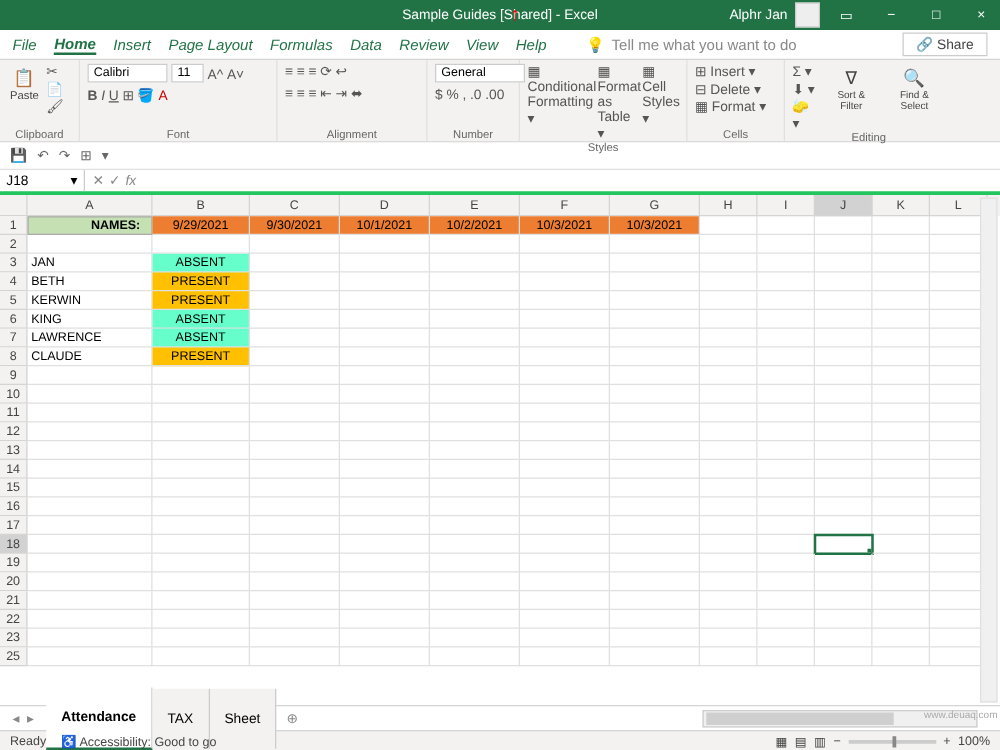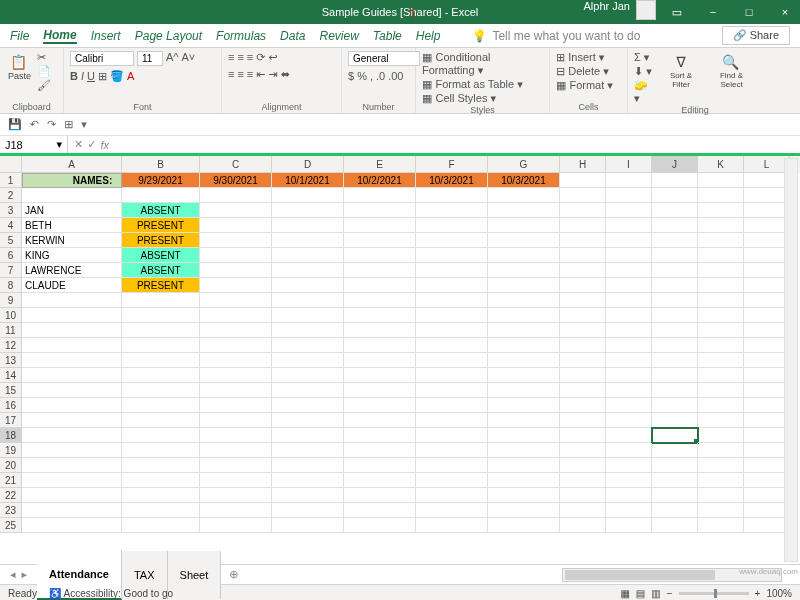--- a/index.html
+++ b/index.html
@@ -1,42 +1,42 @@
 <!DOCTYPE html>
 <html><head>
 <meta charset="utf-8">
 <style>
 * { margin: 0; padding: 0; box-sizing: border-box; font-family: 'Segoe UI', Tahoma, sans-serif; }
 body { background: #fff; width: 800px; height: 600px; overflow: hidden; position: relative; }
 
 
 .titlebar { height: 24px; background: #217346; display: flex; align-items: center; color: #fff; font-size: 11px; position: relative; }
 .title-text { position: absolute; left: 50%; transform: translateX(-50%); }
-.title-right { position: absolute; right: 0; display: flex; gap: 6px; }
+.title-right { position: absolute; right: 0; display: flex; align-items: center; gap: 6px; }
 .user-name { font-size: 11px; }
 .avatar { width: 20px; height: 20px; background: #eee; border: 1px solid #ccc; }
 .win-btn { width: 30px; height: 24px; display: flex; align-items: center; justify-content: center; }
 .arrow-up { position: absolute; left: 408px; top: 4px; color: #f00; font-size: 16px; font-weight: bold; }
 
 
 .tabs { height: 24px; background: #fff; display: flex; align-items: center; gap: 14px; padding: 0 10px; font-size: 12px; color: #217346; border-bottom: 1px solid #d4d4d4; }
 .tab { cursor: pointer; font-style: italic; }
 .tab.active { border-bottom: 2px solid #217346; color: #217346; font-weight: 600; }
 .tell-me { margin-left: 18px; color: #888; display: flex; align-items: center; gap: 5px; }
 .share-btn { margin-left: auto; border: 1px solid #ccc; padding: 2px 10px; font-size: 11px; color: #444; }
 
 
 .ribbon { height: 66px; background: #f3f2f1; border-bottom: 1px solid #d4d4d4; display: flex; }
 .rgroup { border-right: 1px solid #e0e0e0; display: flex; flex-direction: column; justify-content: space-between; padding: 3px 6px 1px; }
 .rgroup-label { font-size: 9px; color: #666; text-align: center; }
 .rgroup-body { display: flex; gap: 4px; align-items: flex-start; flex: 1; }
 .rbtn { display: flex; flex-direction: column; align-items: center; font-size: 9px; color: #444; cursor: pointer; padding: 2px; }
 .rbtn-ico { width: 18px; height: 18px; display: flex; align-items: center; justify-content: center; font-size: 14px; }
 .rstack { display: flex; flex-direction: column; gap: 1px; font-size: 10px; color: #444; }
-.rrow { display: flex; gap: 3px; align-items: flex-start; }
+.rrow { display: flex; gap: 3px; align-items: flex-end; }
 .font-name { border: 1px solid #ccc; background: #fff; padding: 1px 4px; font-size: 10px; width: 64px; }
 .font-size { border: 1px solid #ccc; background: #fff; padding: 1px 4px; font-size: 10px; width: 26px; }
 .nfmt { border: 1px solid #ccc; background: #fff; padding: 1px 4px; font-size: 10px; width: 72px; }
 .mini { font-size: 11px; color: #555; cursor: pointer; }
 
 
 .qat { height: 22px; background: #fff; border-bottom: 1px solid #e0e0e0; display: flex; align-items: center; gap: 8px; padding: 0 8px; font-size: 11px; color: #666; }
 
 
 .fbar { height: 20px; display: flex; border-bottom: 3px solid #22c55e; }
@@ -111,21 +111,21 @@
 </div>
 
 <div class="tabs">
   <span class="tab">File</span>
   <span class="tab active">Home</span>
   <span class="tab">Insert</span>
   <span class="tab">Page Layout</span>
   <span class="tab">Formulas</span>
   <span class="tab">Data</span>
   <span class="tab">Review</span>
-  <span class="tab">Table</span>
+  <span class="tab">View</span>
   <span class="tab">Help</span>
   <span class="tell-me">💡 <span>Tell me what you want to do</span></span>
   <span class="share-btn">🔗 <span>Share</span></span>
 </div>
 
 <div class="ribbon">
   <div class="rgroup" style="width:64px">
     <div class="rgroup-body">
       <div class="rbtn">
           <div class="rbtn-ico">📋</div>
@@ -185,21 +185,21 @@
         <span class="mini">$</span>
         <span class="mini">%</span>
         <span class="mini">,</span>
         <span class="mini">.0</span>
         <span class="mini">.00</span>
       </div>
     </div>
     <div class="rgroup-label">Number</div>
   </div>
   <div class="rgroup" style="width:134px">
-    <div class="rgroup-body" style="flex-direction:column;gap:1px">
+    <div class="rgroup-body" style="flex-direction:row;gap:1px">
       <span class="mini">▦ <span>Conditional Formatting</span> ▾</span>
       <span class="mini">▦ <span>Format as Table</span> ▾</span>
       <span class="mini">▦ <span>Cell Styles</span> ▾</span>
     </div>
     <div class="rgroup-label">Styles</div>
   </div>
   <div class="rgroup" style="width:78px">
     <div class="rgroup-body" style="flex-direction:column;gap:1px">
       <span class="mini">⊞ <span>Insert</span> ▾</span>
       <span class="mini">⊟ <span>Delete</span> ▾</span>

